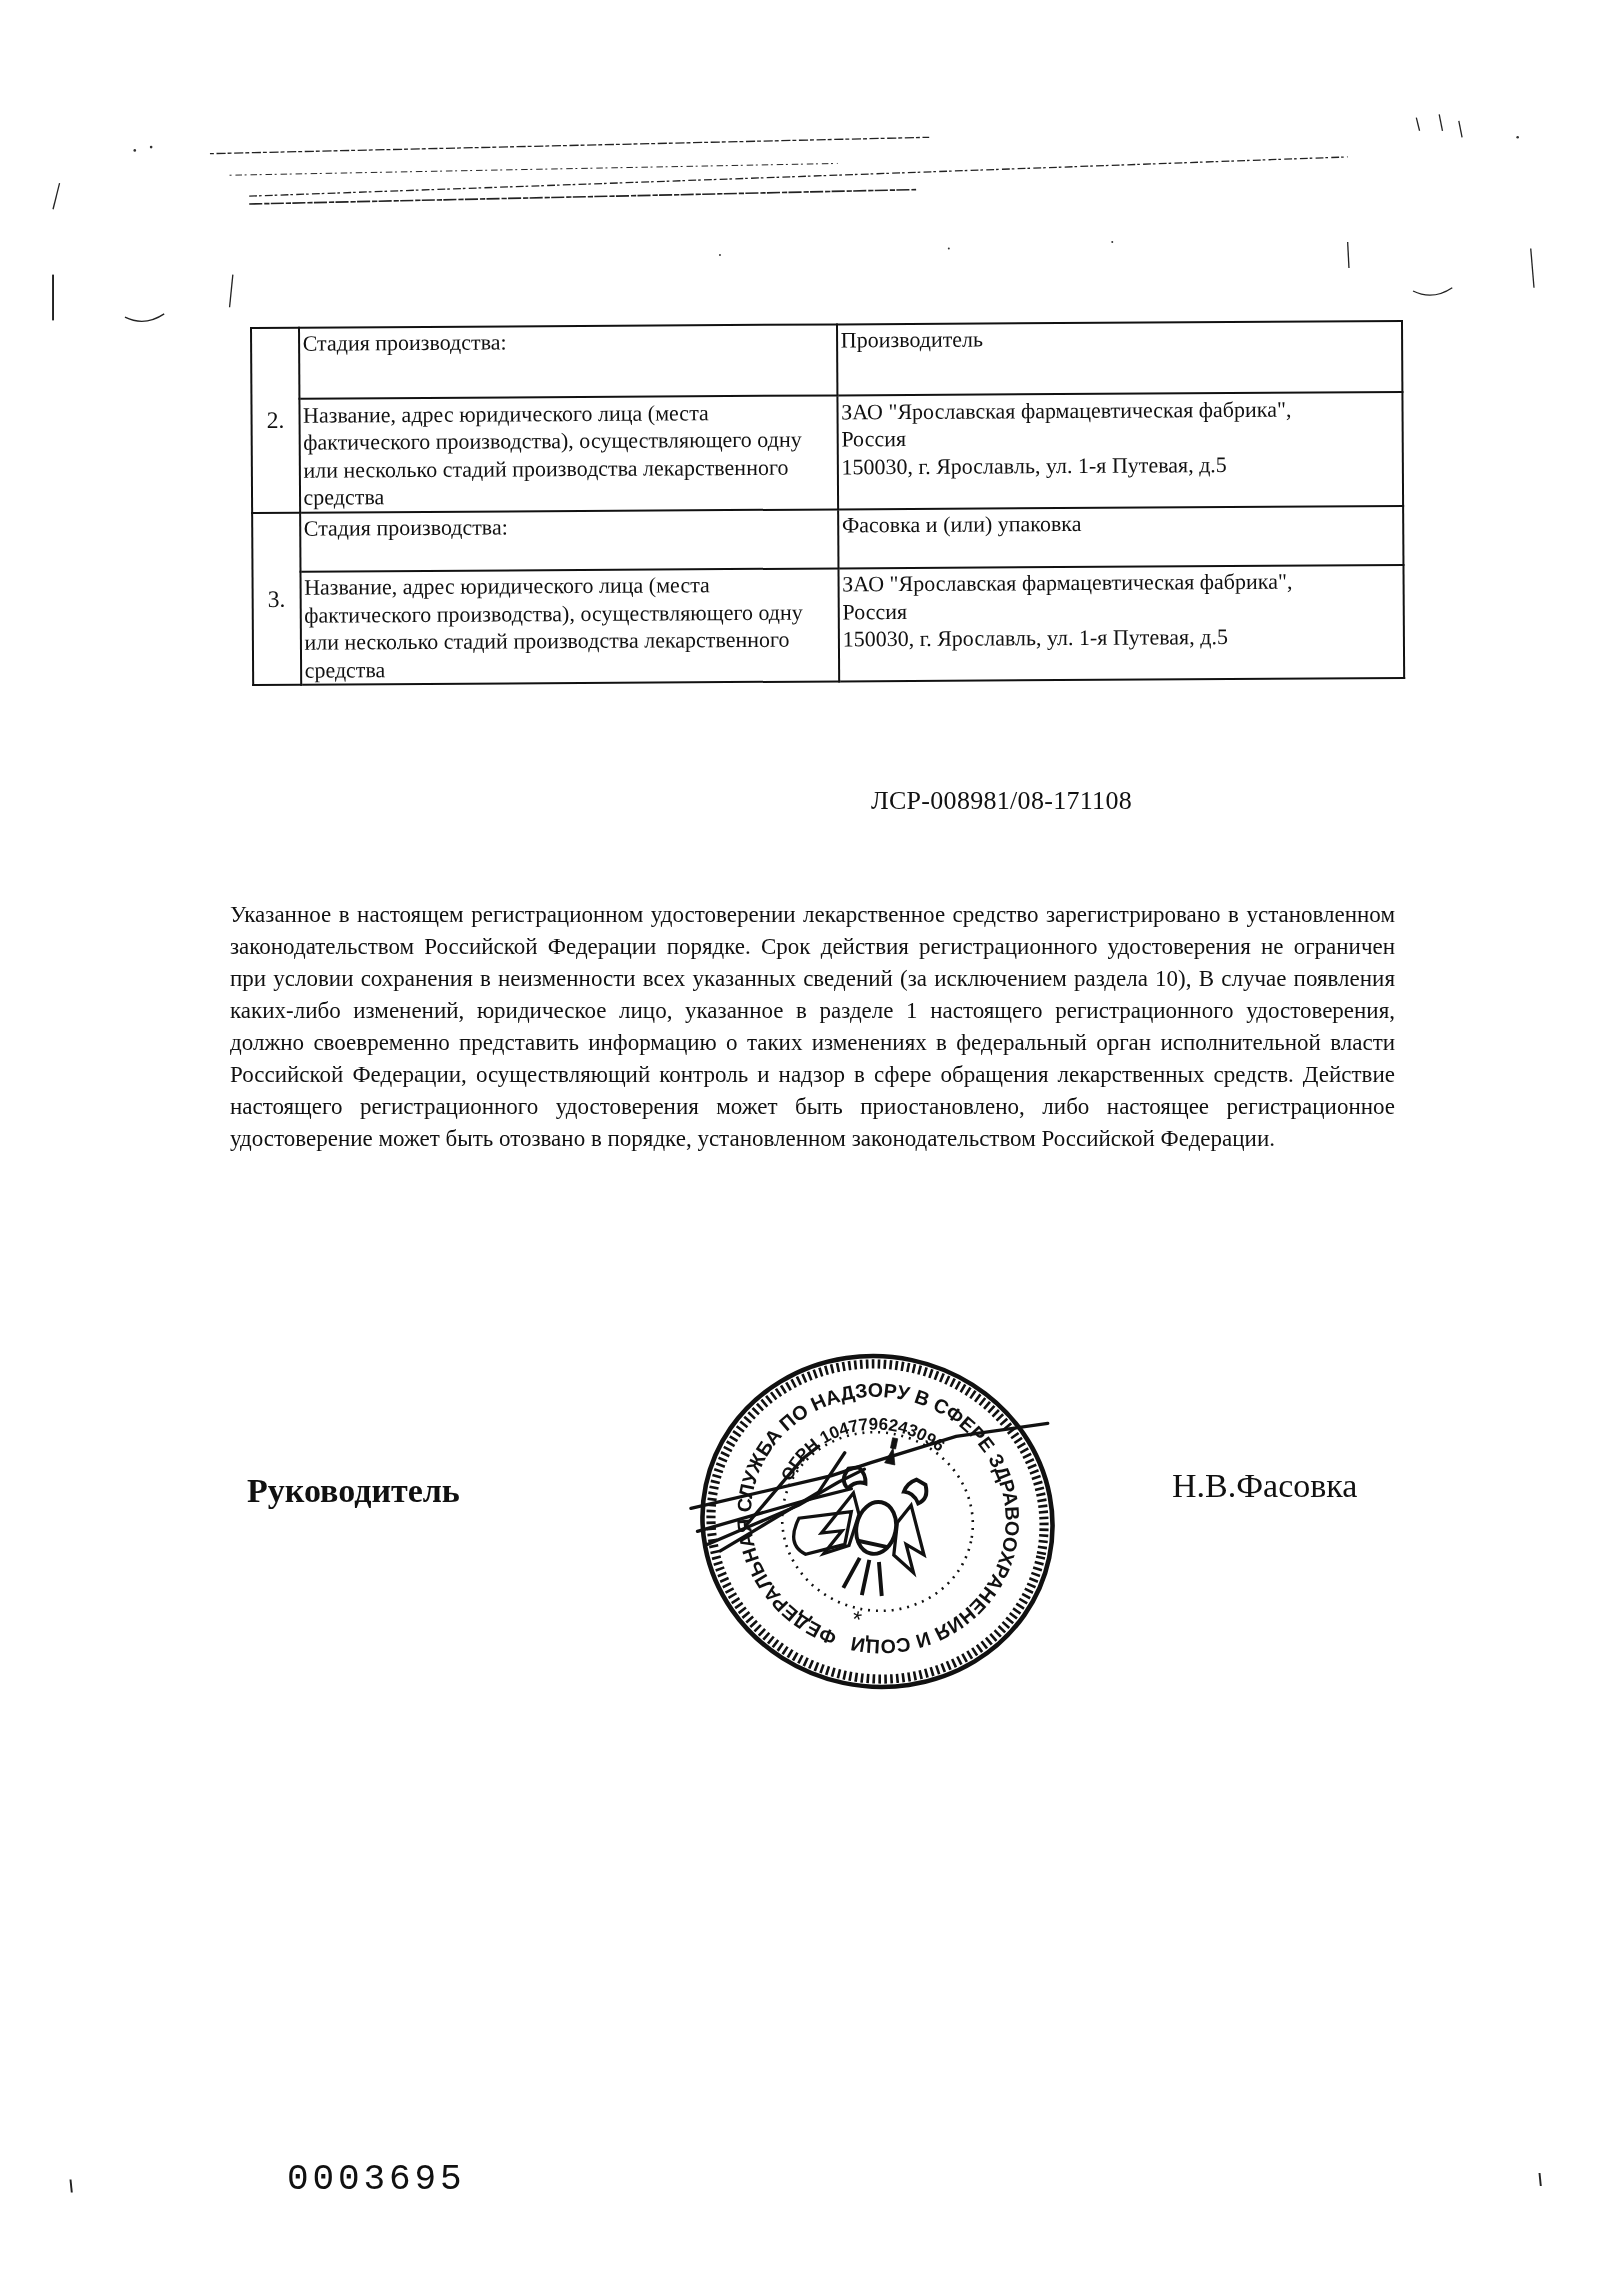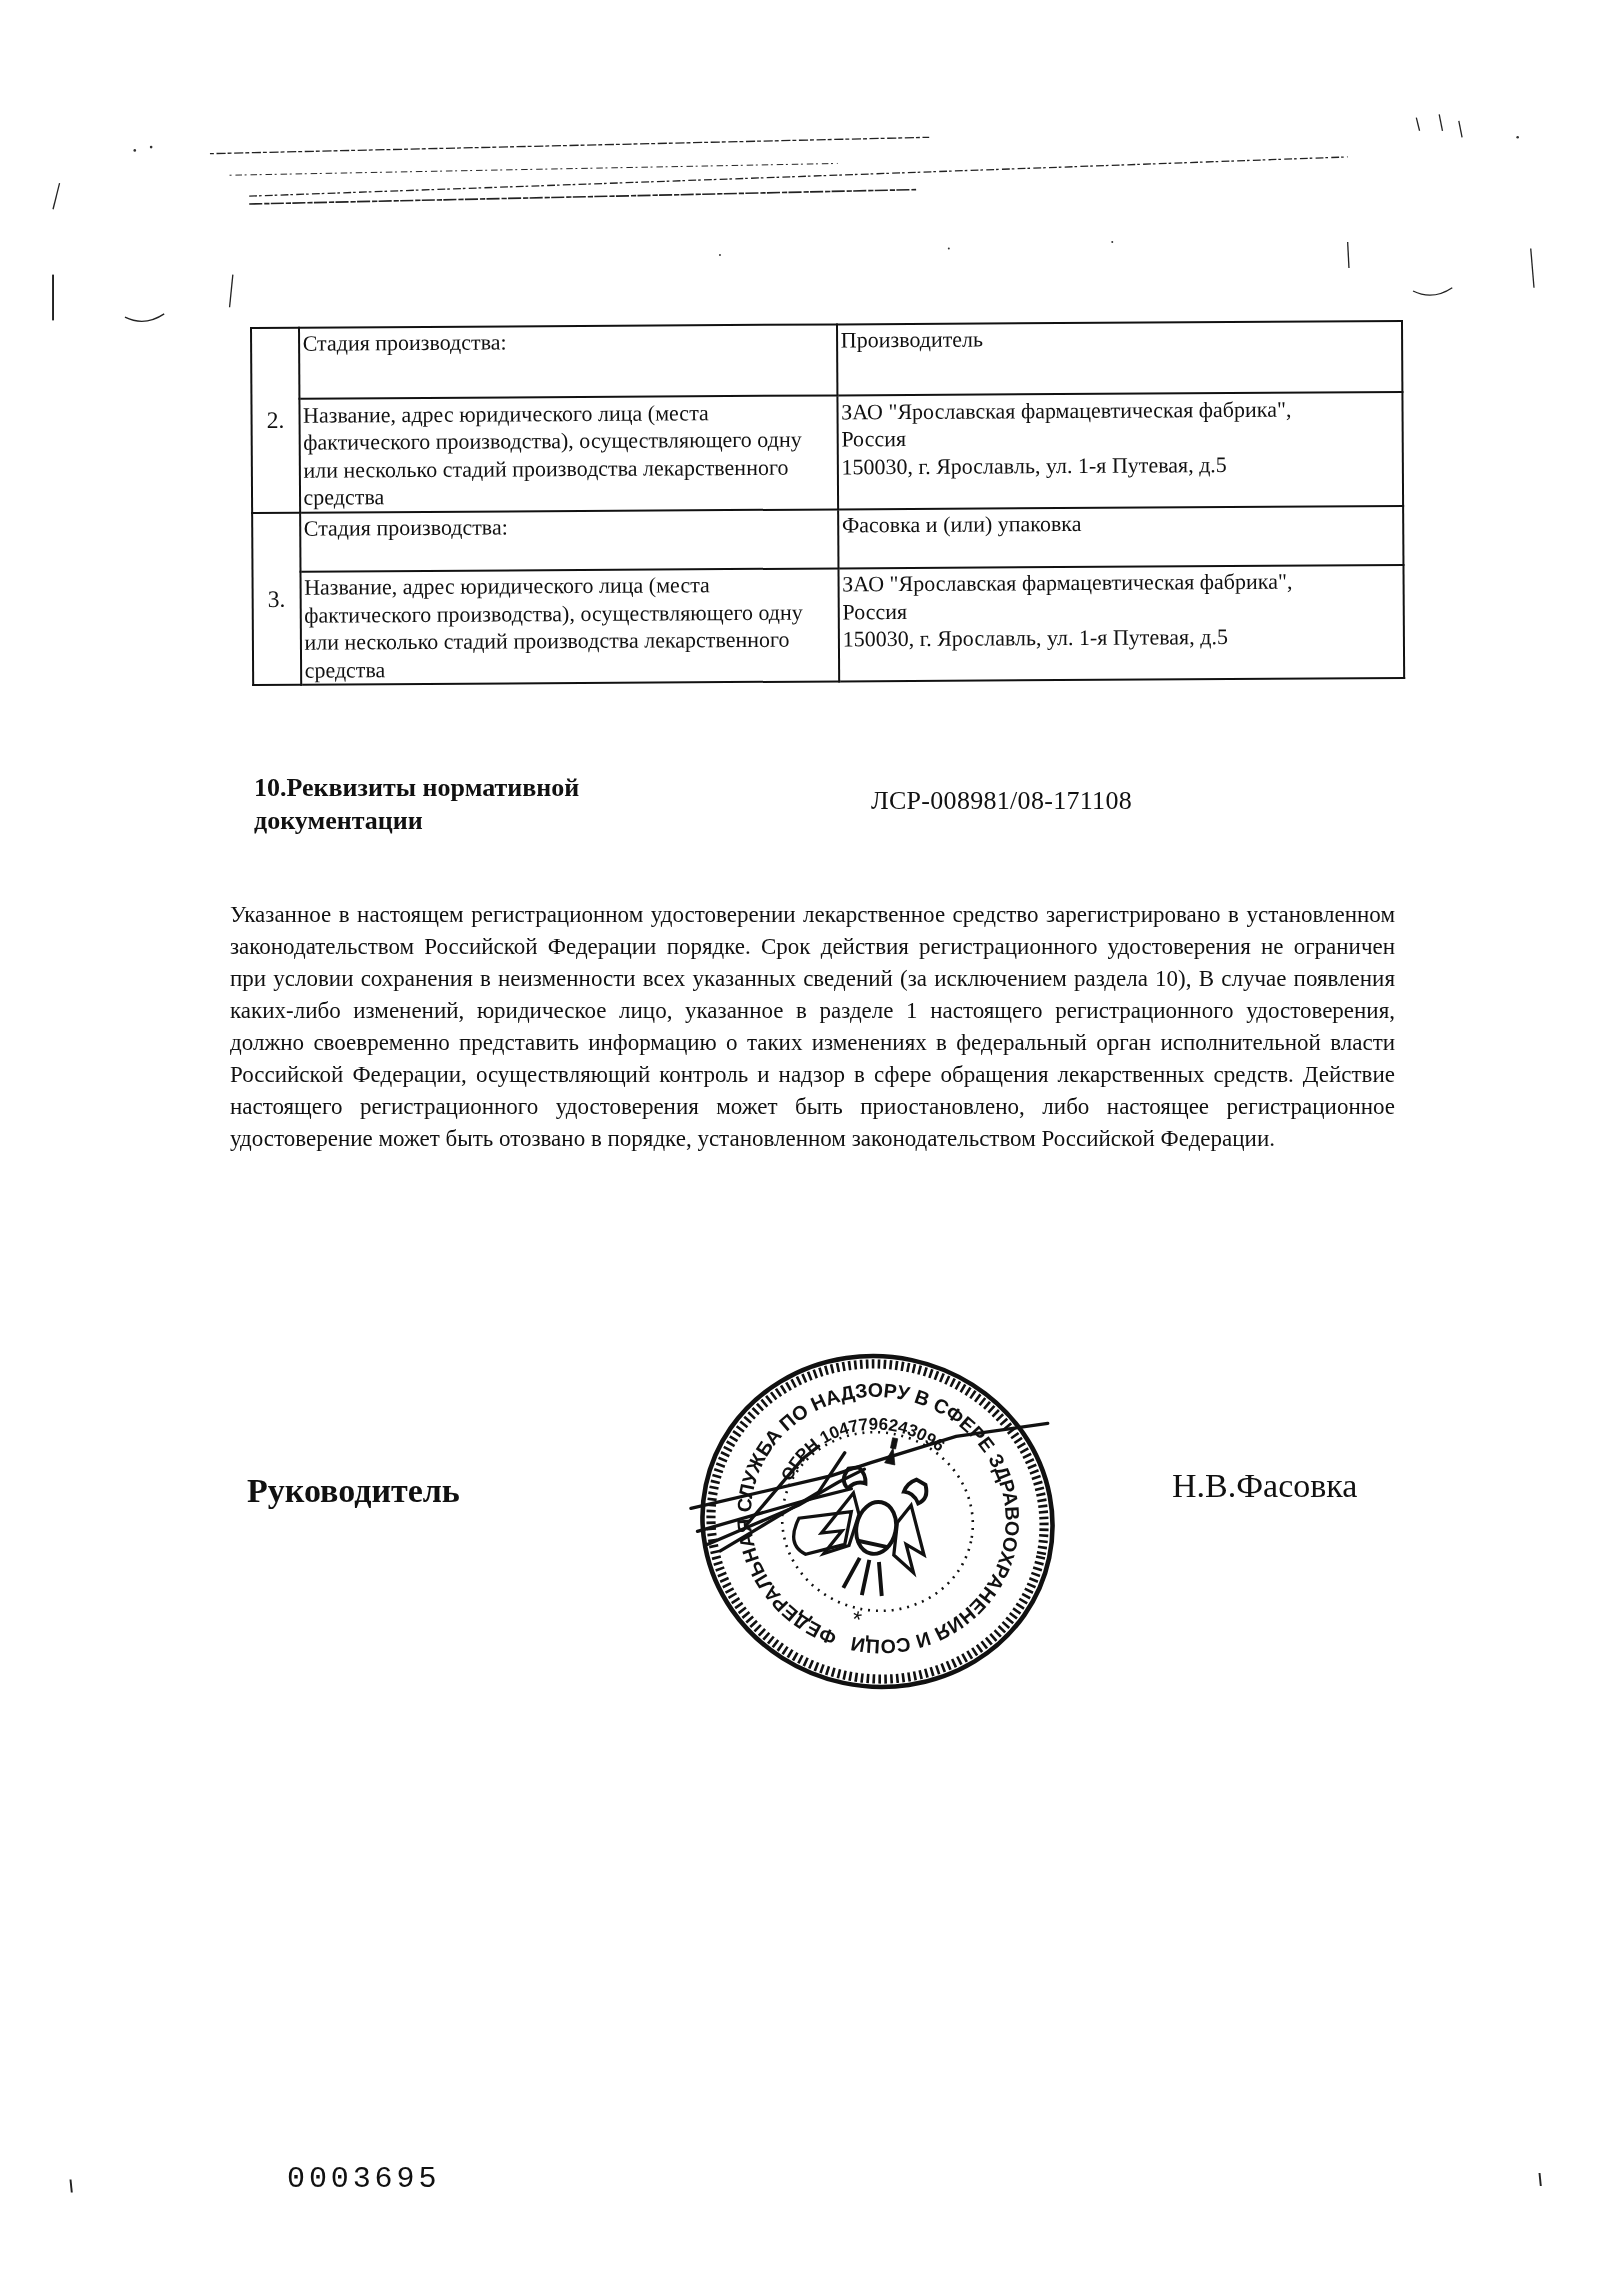--- a/index.html
+++ b/index.html
@@ -134,21 +134,21 @@
       width: 393px;
       height: 347px;
     }
 
     
     .serial {
       position: absolute;
       left: 287px;
       top: 2161px;
       font-family: "Liberation Mono", "DejaVu Sans Mono", monospace;
-      font-size: 30px;
+      font-size: 36px;
       letter-spacing: 3.9px;
       line-height: 37px;
     }
   </style>
 </head>
 <body>
 
 <div class="page">
 
   <svg class="scan-artifacts" viewBox="0 0 2480 520">
@@ -204,21 +204,20 @@
         <td class="label">Название, адрес юридического лица (места фактического производства), осуществляющего одну или несколько стадий производства лекарственного средства</td>
         <td class="value">
           <span class="value-line">ЗАО "Ярославская фармацевтическая фабрика",</span>
           <span class="value-line">Россия</span>
           <span class="value-line">150030, г. Ярославль, ул. 1-я Путевая, д.5</span>
         </td>
       </tr>
     </tbody>
   </table>
 
-  <div class="section10">10.Реквизиты нормативной документации</div>
   <div class="doc-number">ЛСР-008981/08-171108</div>
 
   <p class="para para-main">Указанное в настоящем регистрационном удостоверении лекарственное средство зарегистрировано в установленном законодательством Российской Федерации порядке. Срок действия регистрационного удостоверения не ограничен при условии сохранения в неизменности всех указанных сведений (за исключением раздела 10), В случае появления каких-либо изменений, юридическое лицо, указанное в разделе 1 настоящего регистрационного удостоверения, должно своевременно представить информацию о таких изменениях в федеральный орган исполнительной власти Российской Федерации, осуществляющий контроль и надзор в сфере обращения лекарственных средств. Действие настоящего регистрационного удостоверения может быть приостановлено, либо настоящее регистрационное удостоверение может быть отозвано в порядке, установленном законодательством Российской Федерации.</p>
 
   <svg class="stamp" viewBox="0 0 600 530">
     <defs>
       <path id="arc-outer" d="M300 500 A255 240 0 1 1 300.1 500"></path>
       <path id="arc-mid" d="M300 445 A195 185 0 1 1 300.1 445"></path>
       <path id="arc-inner" d="M300 395 A145 135 0 1 1 300.1 395"></path>
     </defs>

